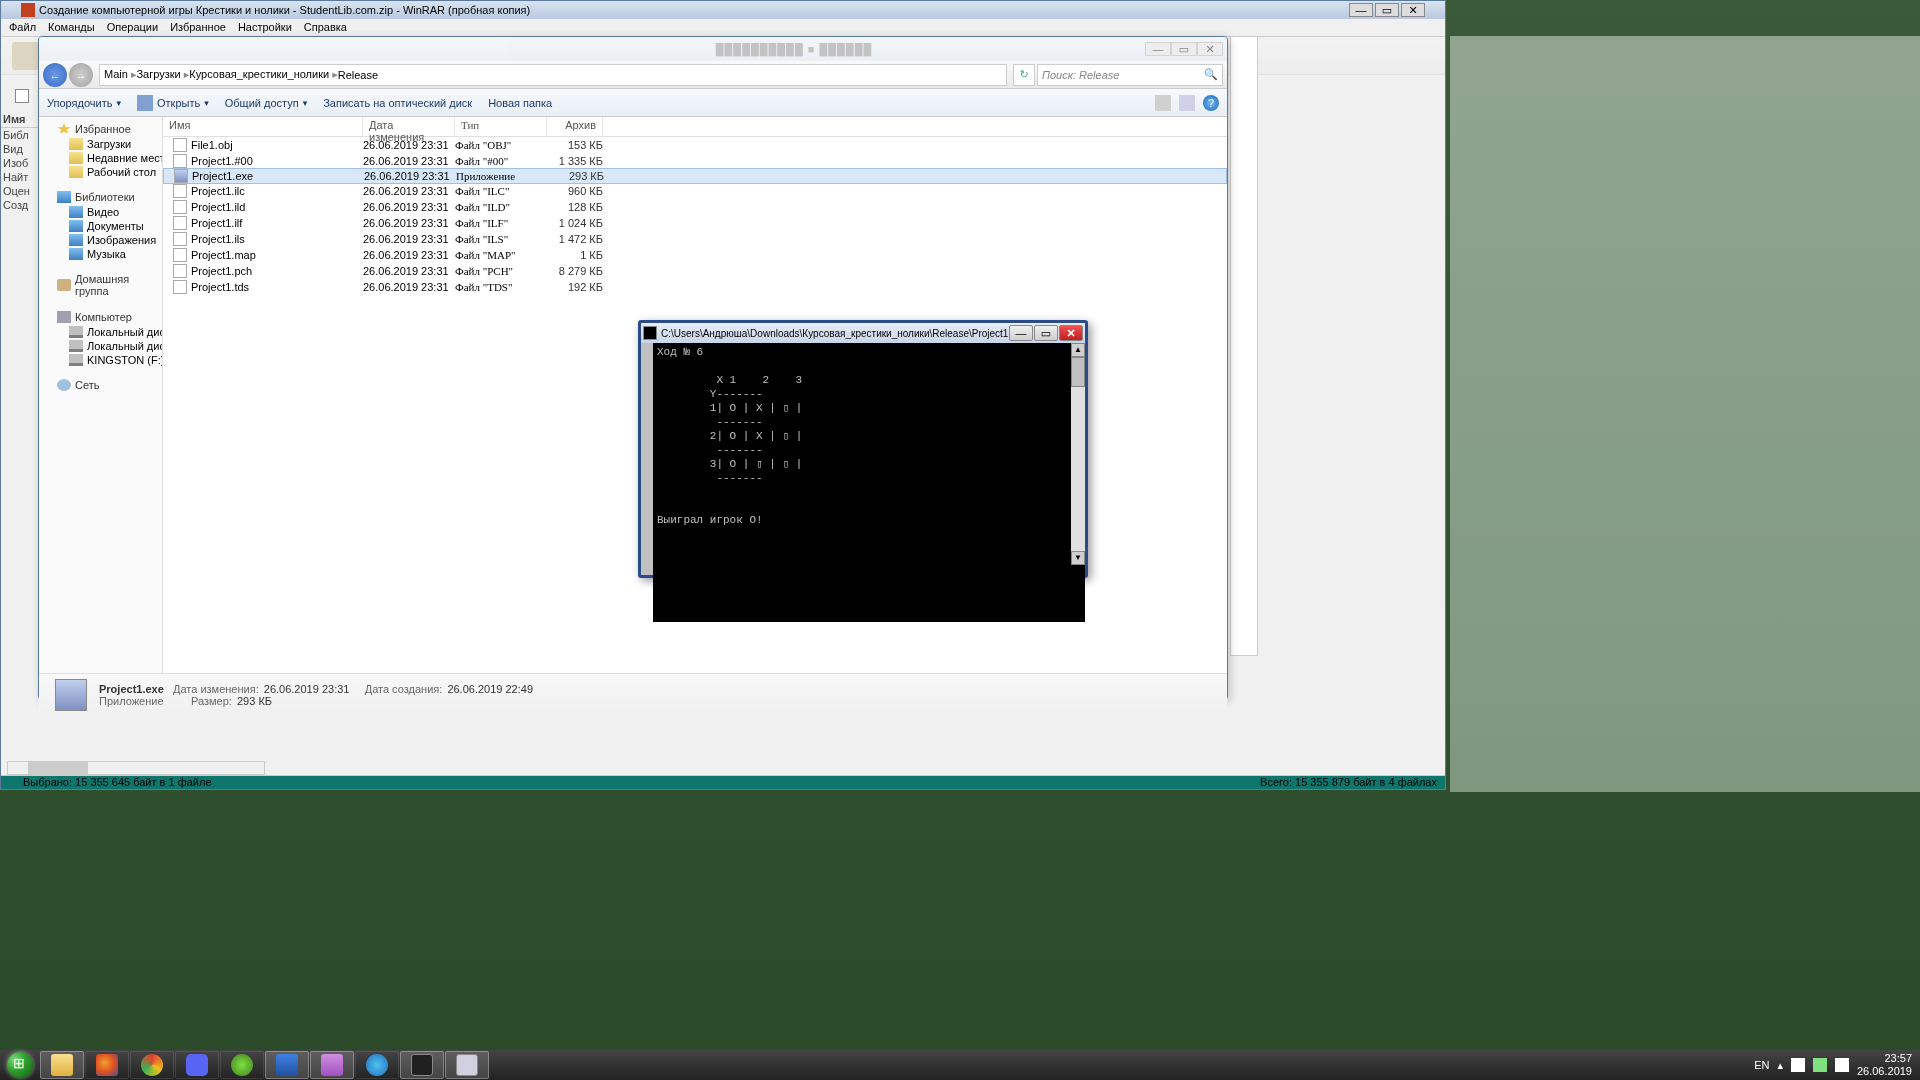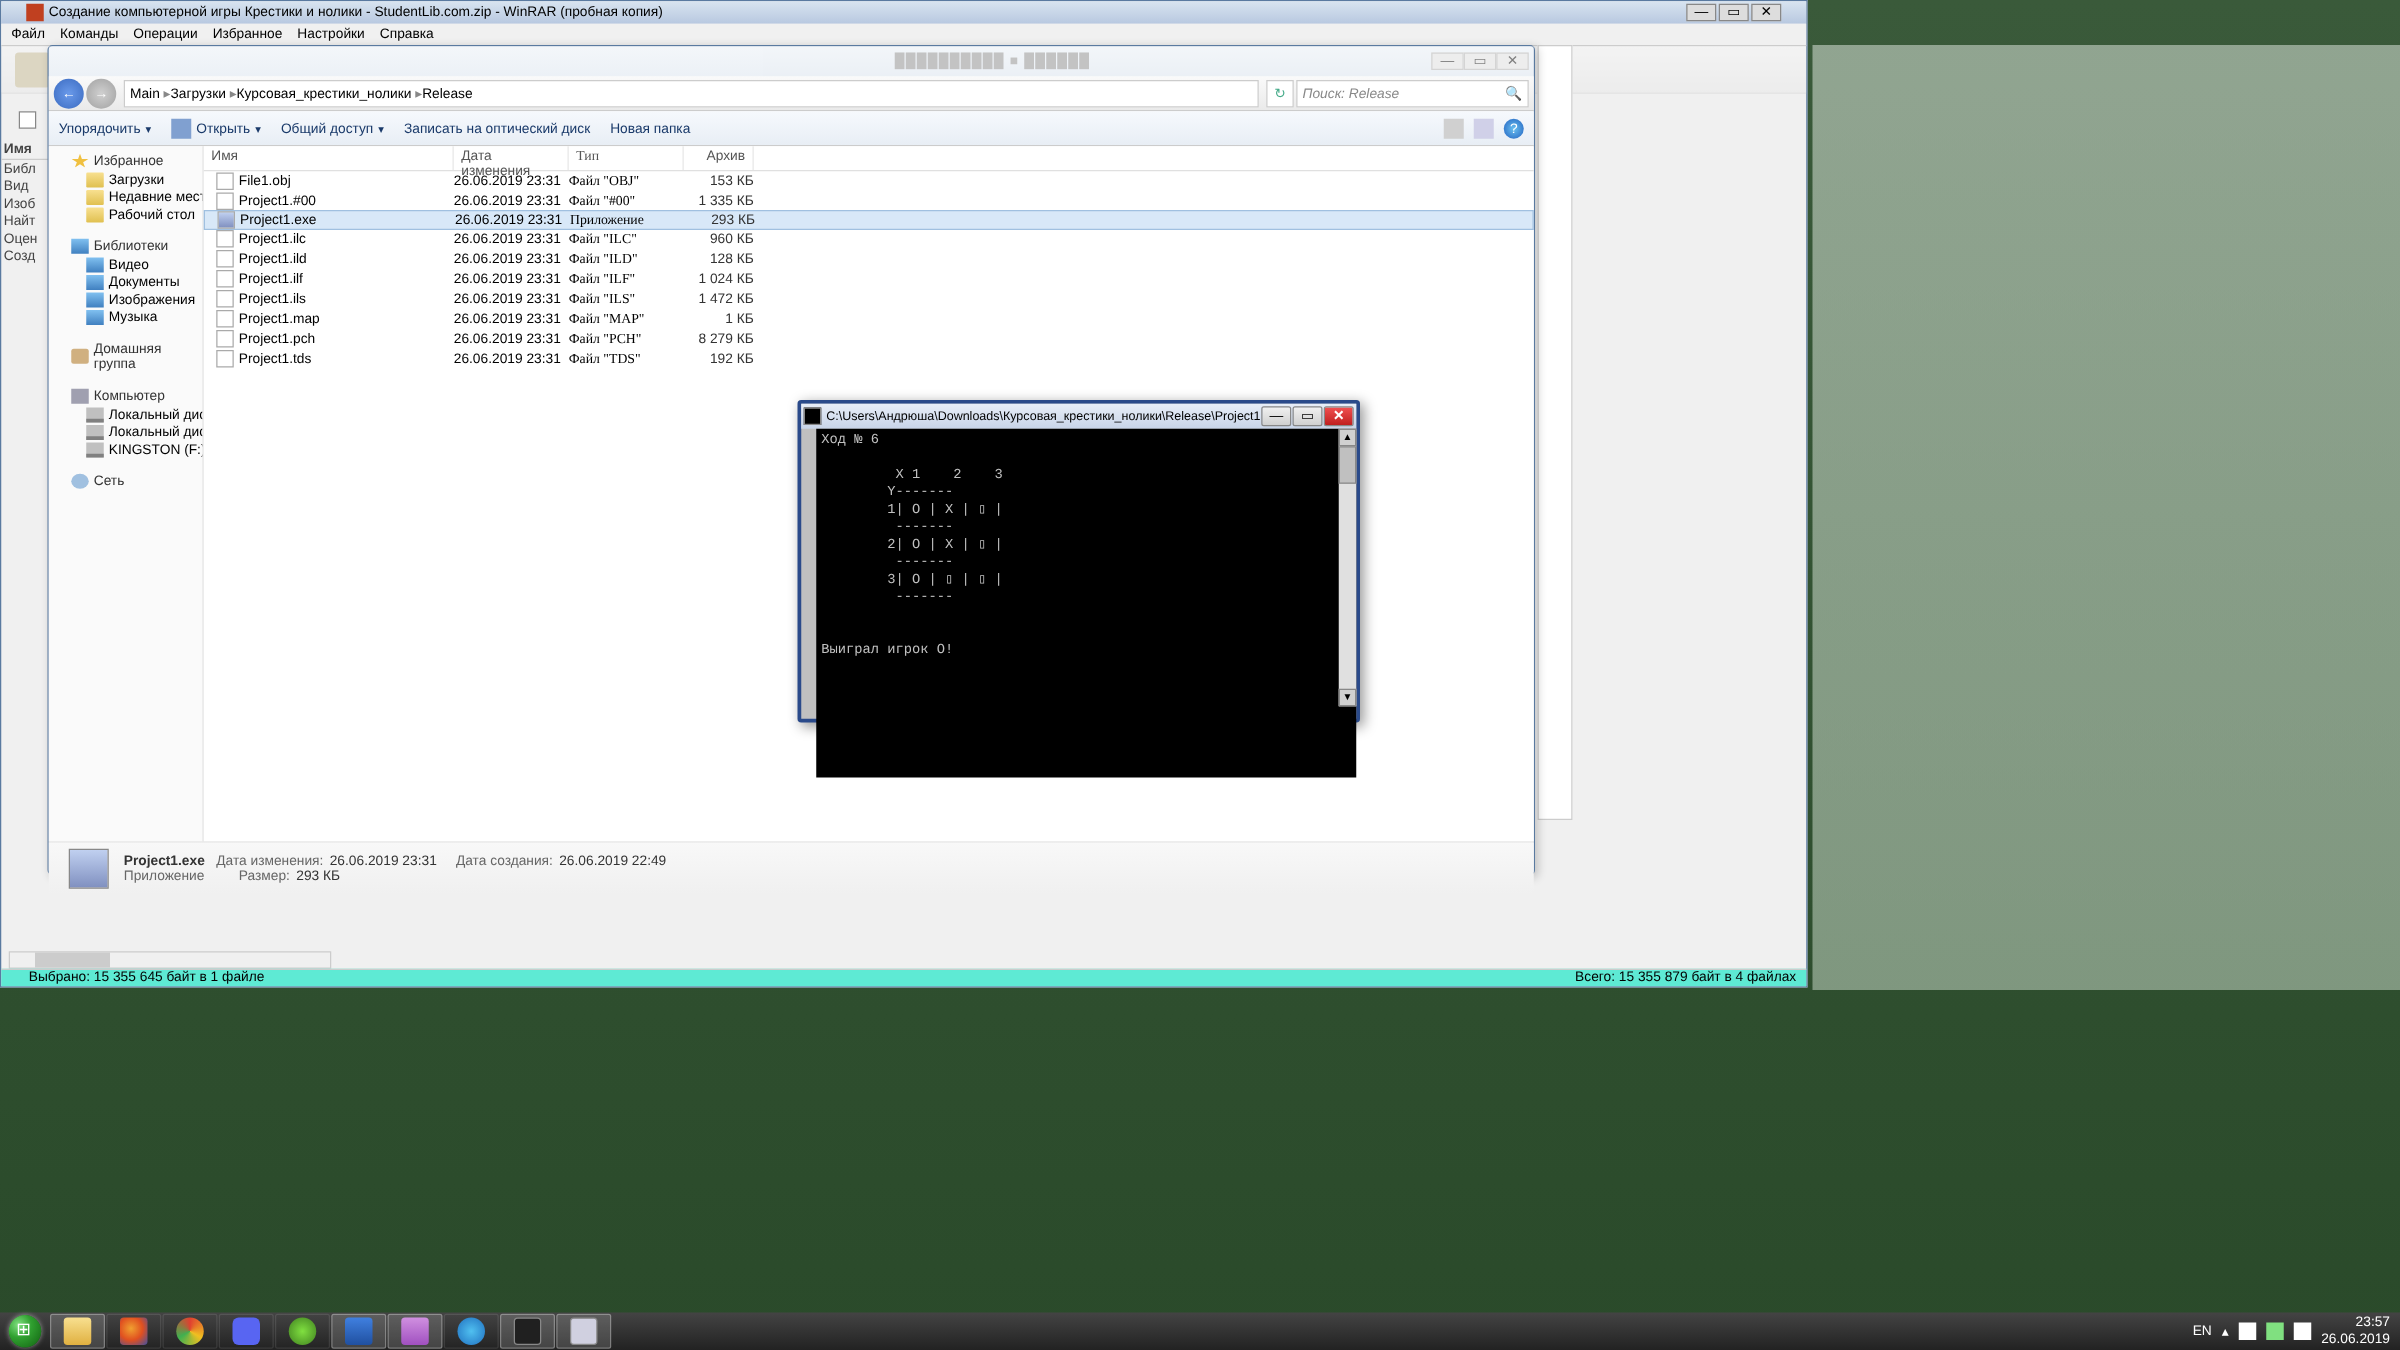--- a/index.html
+++ b/index.html
@@ -16,21 +16,21 @@
 .winrar-menu { height: 18px; background: #f0f0f0; display: flex; gap: 12px; padding: 2px 8px; border-bottom: 1px solid #ccc; }
 .winrar-menu span { }
 .winrar-toolbar { height: 38px; background: linear-gradient(#f8f8f8, #e8e8e8); border-bottom: 1px solid #ccc; display: flex; align-items: center; padding: 0 4px; gap: 4px; opacity: 0.4; }
 .winrar-toolbar-btn { width: 42px; height: 34px; display: flex; flex-direction: column; align-items: center; justify-content: center; }
 .winrar-toolbar-icon { width: 28px; height: 28px; background: #8899aa; border-radius: 3px; }
 .winrar-side-labels { position: absolute; left: 0; top: 74px; width: 38px; }
 .winrar-side-labels div { padding: 1px 2px; color: #444; white-space: nowrap; overflow: hidden; }
 .winrar-grid-icon { position: absolute; left: 14px; top: 88px; width: 14px; height: 14px; background: #fff; border: 1px solid #888; }
 .winrar-hscroll { position: absolute; left: 6px; bottom: 14px; right: 1180px; height: 14px; background: #f0f0f0; border: 1px solid #ccc; }
 .winrar-hscroll-thumb { width: 60px; height: 100%; background: #ccc; margin-left: 20px; }
-.winrar-status { position: absolute; left: 0; bottom: 0; right: 0; height: 14px; background: #5eead4; border-top: 1px solid #ccc; display: flex; justify-content: space-between; padding: 0 8px 0 22px; margin-top: 36px; }
+.winrar-status { position: absolute; left: 0; bottom: 0; right: 0; height: 14px; background: #0f766e; border-top: 1px solid #ccc; display: flex; justify-content: space-between; padding: 0 8px 0 22px; margin-top: 36px; }
 
 
 .explorer { position: absolute; left: 38px; top: 36px; width: 1190px; height: 664px; background: #fff; border: 1px solid #5a7aa0; border-radius: 4px; box-shadow: 2px 2px 8px rgba(0,0,0,0.2); }
 .explorer-blur-title { height: 24px; background: linear-gradient(#e8eef5, #d8e2ed); display: flex; justify-content: space-between; align-items: center; padding: 0 4px; opacity: 0.5; }
 .explorer-blur-title-text { color: #888; letter-spacing: 1px; }
 .explorer-blur-btns { display: flex; gap: 0; }
 .explorer-blur-btns span { width: 26px; height: 14px; background: #ddd; border: 1px solid #aaa; text-align: center; line-height: 12px; }
 
 .explorer-nav { height: 28px; background: linear-gradient(#fafafa, #eaeaea); border-bottom: 1px solid #ccc; display: flex; align-items: center; padding: 0 4px; gap: 2px; }
 .nav-back, .nav-fwd { width: 24px; height: 24px; border-radius: 50%; background: radial-gradient(#6a9aea, #3a6ac0); display: flex; align-items: center; justify-content: center; color: #fff; font-weight: bold; }

